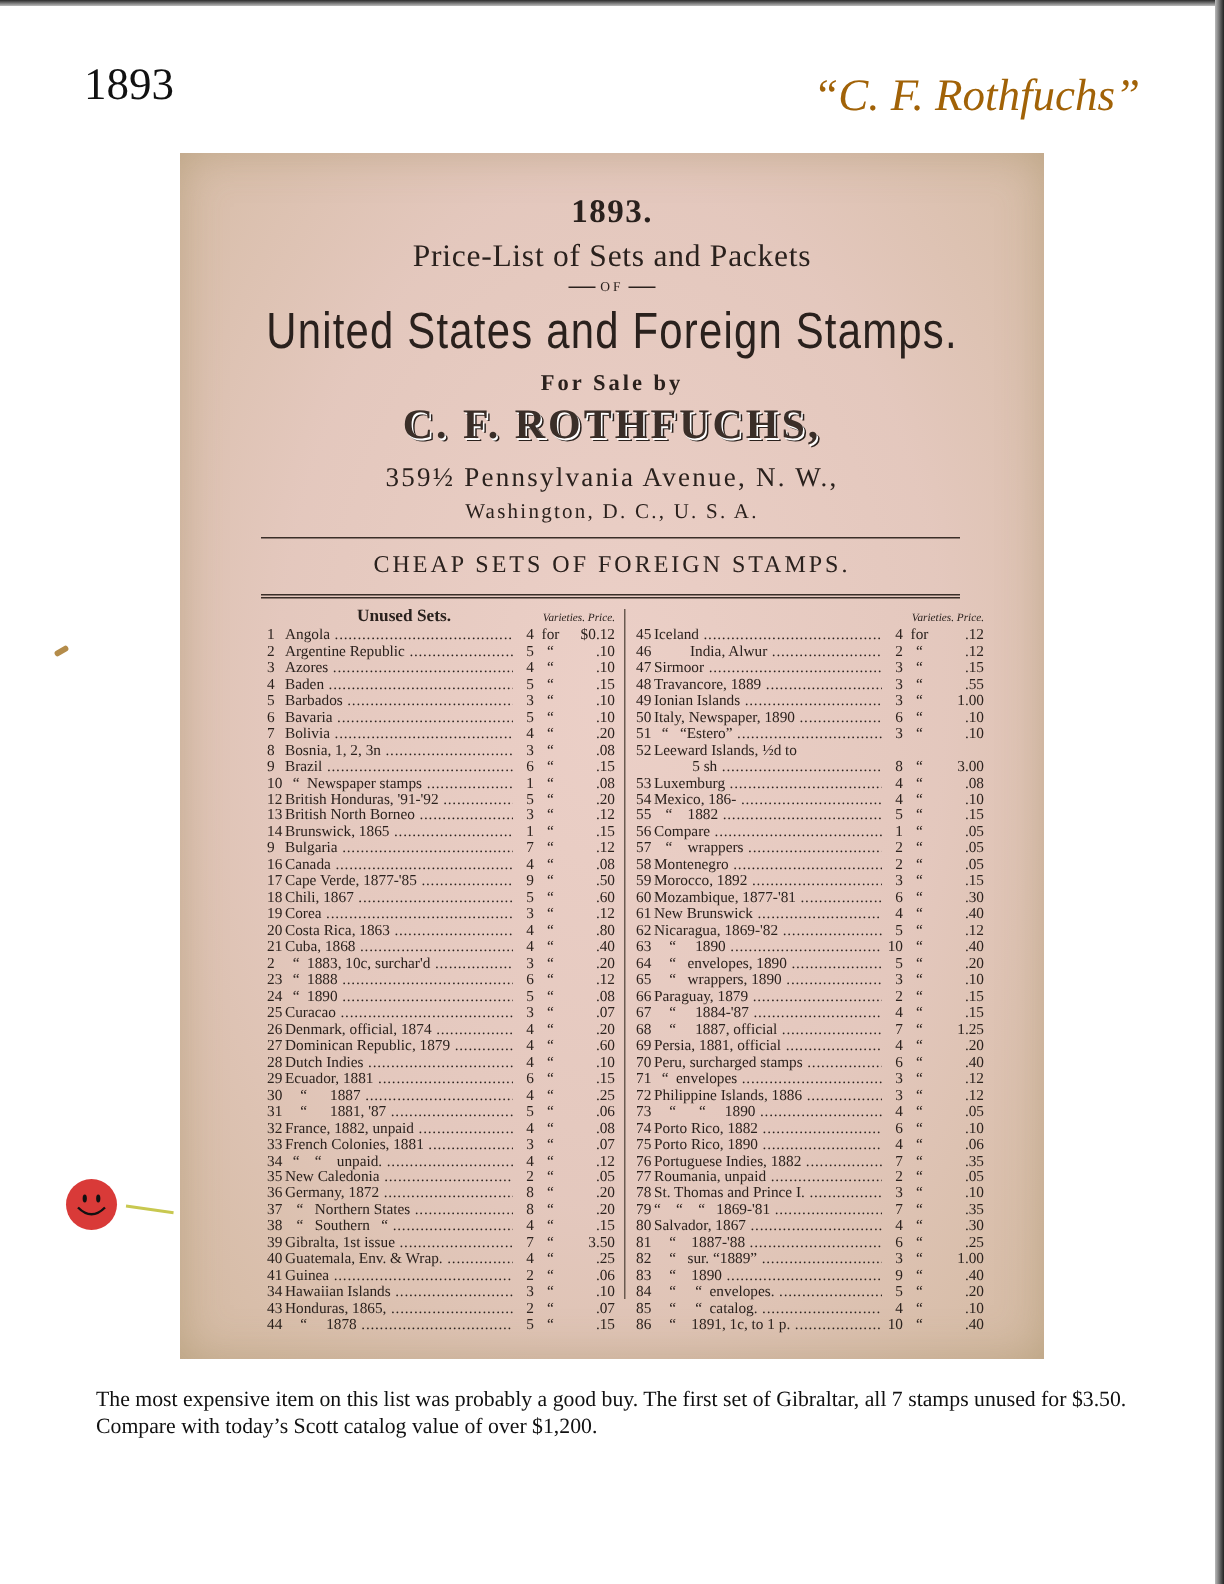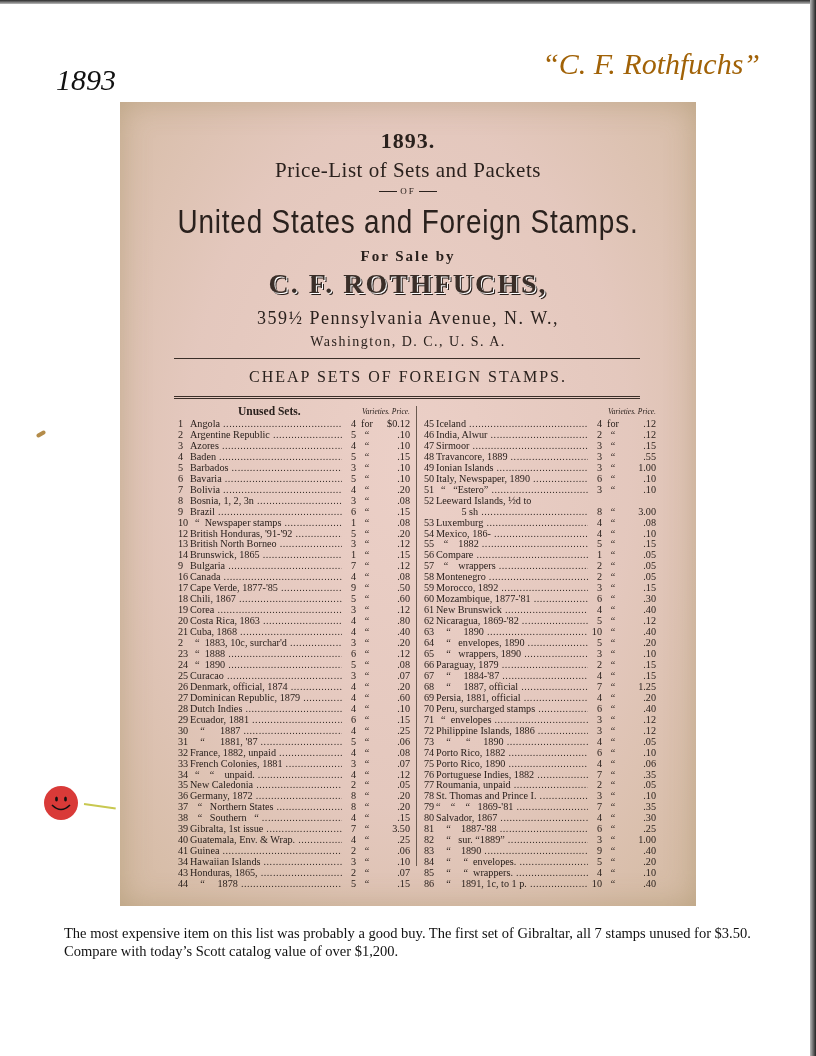--- a/index.html
+++ b/index.html
@@ -3,21 +3,21 @@
 <meta charset="utf-8">
 <style>
   html, body { margin:0; padding:0; }
   body {
     width:816px; height:1056px; position:relative; overflow:hidden;
     background:#ffffff;
     font-family:"Liberation Serif", serif;
   }
   .top-border { position:absolute; left:0; top:0; width:816px; height:4px; background:linear-gradient(#2a2a2a,#bbb); }
   .right-border { position:absolute; right:0; top:0; width:6px; height:1056px; background:linear-gradient(90deg,#bbb,#222); }
-  .hdr-year { position:absolute; left:56px; top:63px; font-size:30px; color:#111;font-style:italic; }
+  .hdr-year { position:absolute; left:56px; top:40px; font-size:30px; color:#111; }
   .hdr-title { position:absolute; right:56px; top:47px; font-size:30px; font-style:italic; color:#a16207; }
 
   .sheet {
     position:absolute; left:120px; top:102px; width:576px; height:804px;
     background:
       radial-gradient(ellipse at 50% 45%, rgba(236,208,200,0.95) 0%, rgba(228,200,190,0.9) 55%, rgba(210,185,160,0.9) 100%),
       #e2c6b8;
     box-shadow: inset 0 0 30px rgba(140,120,70,0.35);
     color:#2a211d;
   }
@@ -400,21 +400,21 @@
       <div id="right-rows">
           <div class="row">
             <span class="n">45</span>
             <span class="name" style="white-space: pre;">Iceland</span>
             <span class="q">4</span>
             <span class="u">for</span>
             <span class="p">.12</span>
           </div>
           <div class="row">
             <span class="n">46</span>
-            <span class="name" style="white-space: pre;">India, Alwur</span>
+            <span class="name" style="white-space: pre; margin-left: 24px;">India, Alwur</span>
             <span class="q">2</span>
             <span class="u">“</span>
             <span class="p">.12</span>
           </div>
           <div class="row">
             <span class="n">47</span>
             <span class="name" style="white-space: pre;">Sirmoor</span>
             <span class="q">3</span>
             <span class="u">“</span>
             <span class="p">.15</span>
@@ -680,21 +680,21 @@
           </div>
           <div class="row">
             <span class="n">84</span>
             <span class="name" style="white-space: pre;">    “     “  envelopes.</span>
             <span class="q">5</span>
             <span class="u">“</span>
             <span class="p">.20</span>
           </div>
           <div class="row">
             <span class="n">85</span>
-            <span class="name" style="white-space: pre;">    “     “  wrappers.</span>
+            <span class="name" style="white-space: pre;">    “     “  catalog.</span>
             <span class="q">4</span>
             <span class="u">“</span>
             <span class="p">.10</span>
           </div>
           <div class="row">
             <span class="n">86</span>
             <span class="name" style="white-space: pre;">    “    1891, 1c, to 1 p.</span>
             <span class="q">10</span>
             <span class="u">“</span>
             <span class="p">.40</span>

